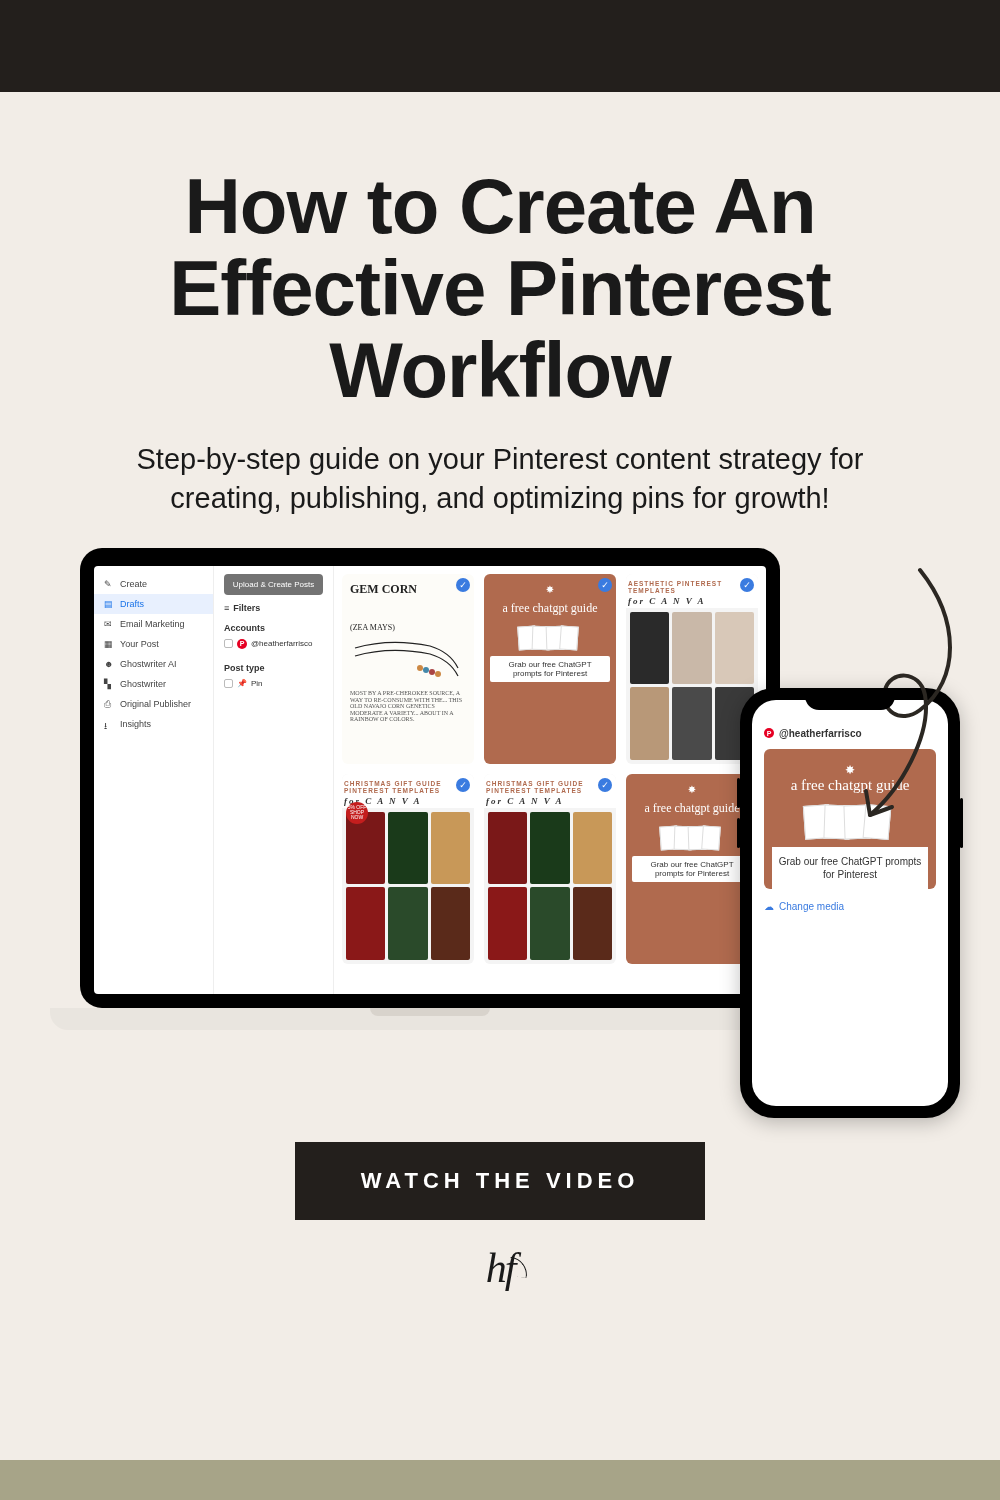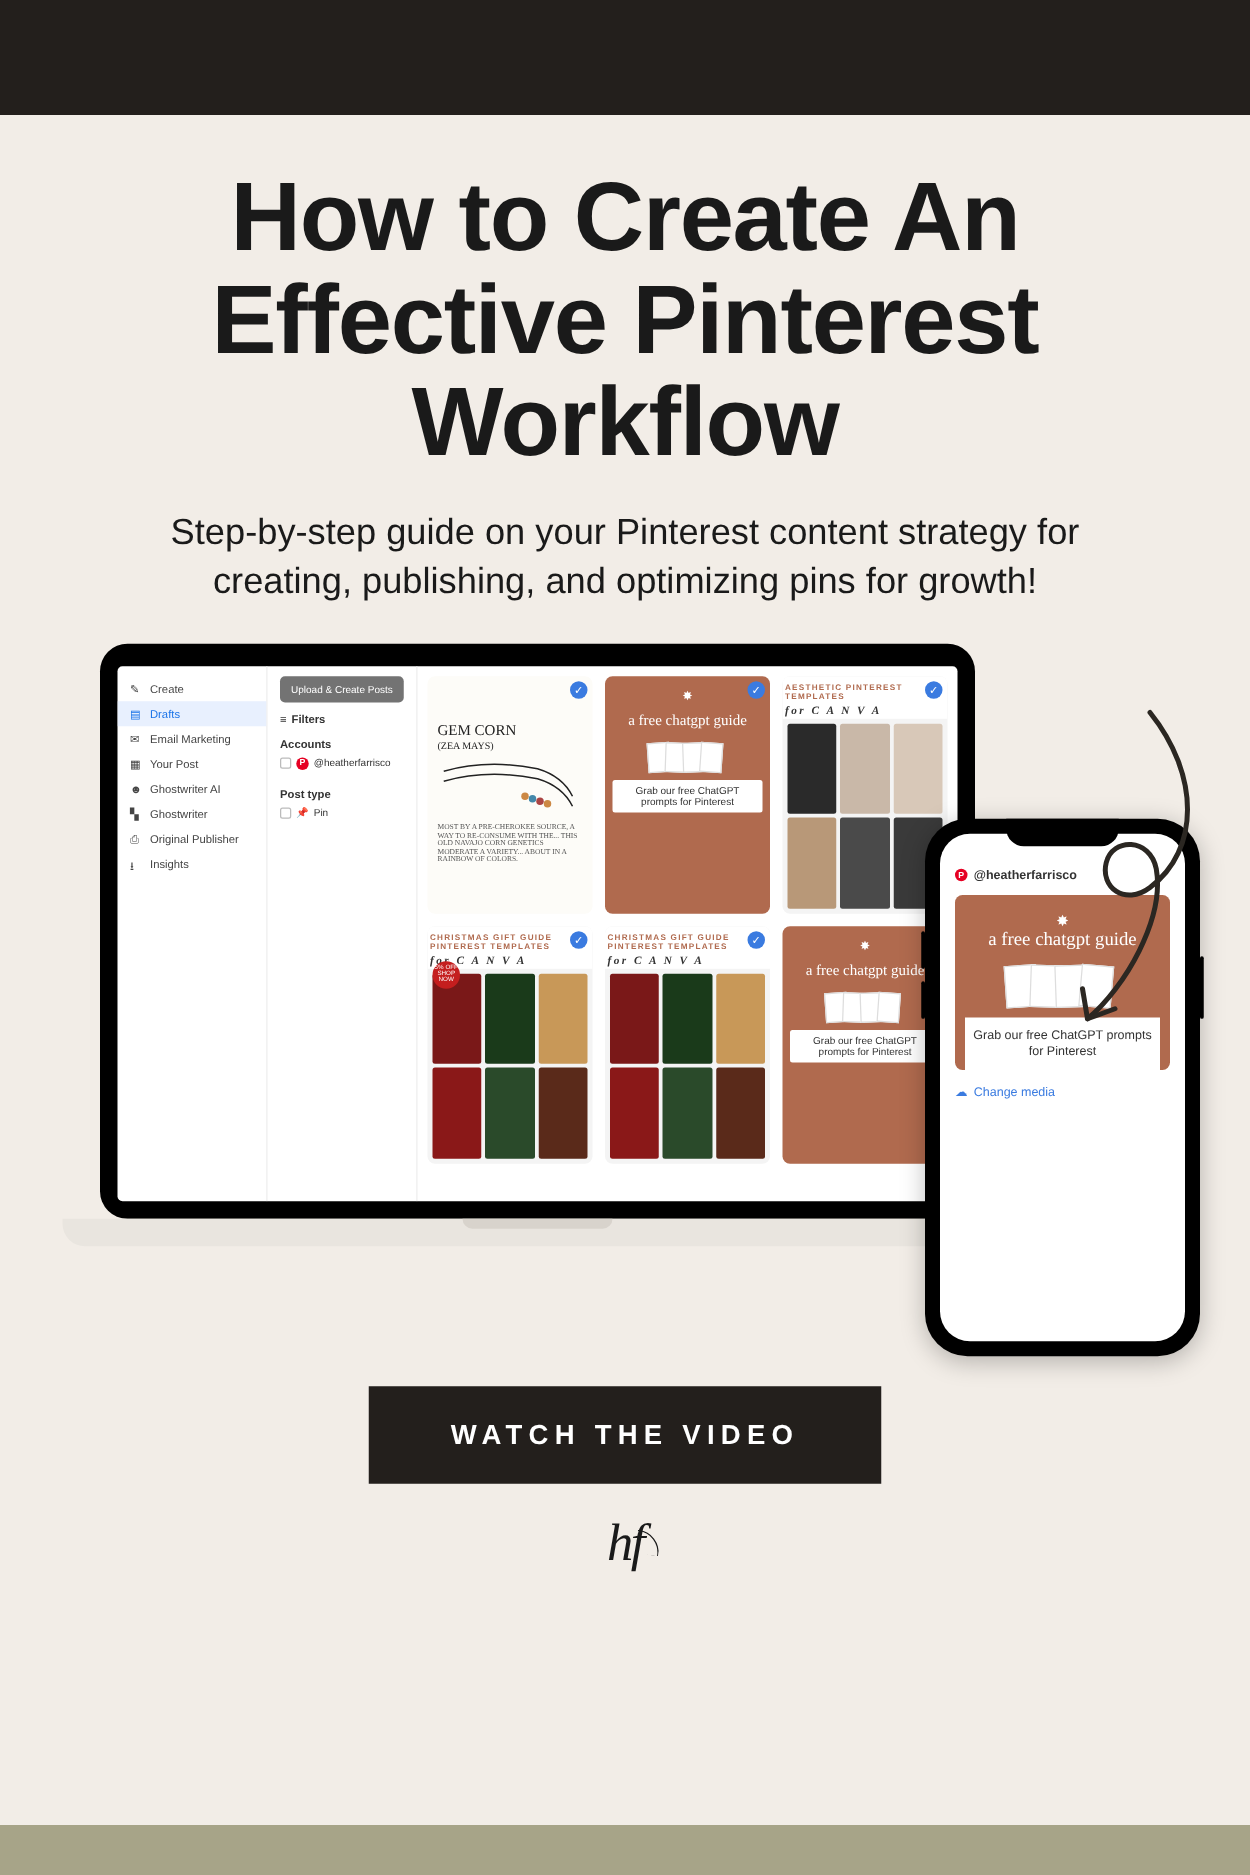--- a/index.html
+++ b/index.html
@@ -9,21 +9,21 @@
     background: #f2ede7;
     font-family: -apple-system, BlinkMacSystemFont, "Segoe UI", Arial, sans-serif;
     position: relative;
     overflow: hidden;
   }
   .top-bar {
     background: #231f1c;
     height: 92px;
     width: 100%;
   }
-  .content { padding: 23px 60px 0 60px; text-align: center; }
+  .content { padding: 56px 60px 0 60px; text-align: center; }
   h1.title {
     font-weight: 800;
     font-size: 78px;
     line-height: 1.05;
     color: #1a1a1a;
     letter-spacing: -1px;
     margin: 18px 0 28px 0;
   }
   p.subtitle {
     font-size: 29px;
@@ -169,22 +169,22 @@
   .card-thumbs div:nth-child(4){background:#b89878;}
   .card-thumbs div:nth-child(5){background:#4a4a4a;}
   .card-thumbs div:nth-child(6){background:#3a3a3a;}
   .card-sketch {
     background:#fdfcf8;
     padding:8px;
     font-family: "Comic Sans MS", cursive;
     font-size:9px;
     color:#222;
   }
-  .card-sketch .sk-title { font-size:12px; font-weight:normal;margin-top:28px; }
-  .card-sketch .sk-sub { font-size:8px; margin-bottom:4px;}
+  .card-sketch .sk-title { font-size:12px; font-weight:bold; }
+  .card-sketch .sk-sub { font-size:8px; margin-bottom:4px;margin-top:26px;}
   .card-sketch svg { display:block; margin:2px 0;}
   .card-sketch .sk-body { font-size:6px; line-height:1.1; color:#555;}
   .card-gift .card-thumbs div:nth-child(1){background:#7a1818;}
   .card-gift .card-thumbs div:nth-child(2){background:#1a3a1a;}
   .card-gift .card-thumbs div:nth-child(3){background:#c89858;}
   .card-gift .card-thumbs div:nth-child(4){background:#8a1818;}
   .card-gift .card-thumbs div:nth-child(5){background:#2a4a2a;}
   .card-gift .card-thumbs div:nth-child(6){background:#5a2a1a;}
   .card-gift .red-dot {
     position:absolute; top:28px; left:4px;

